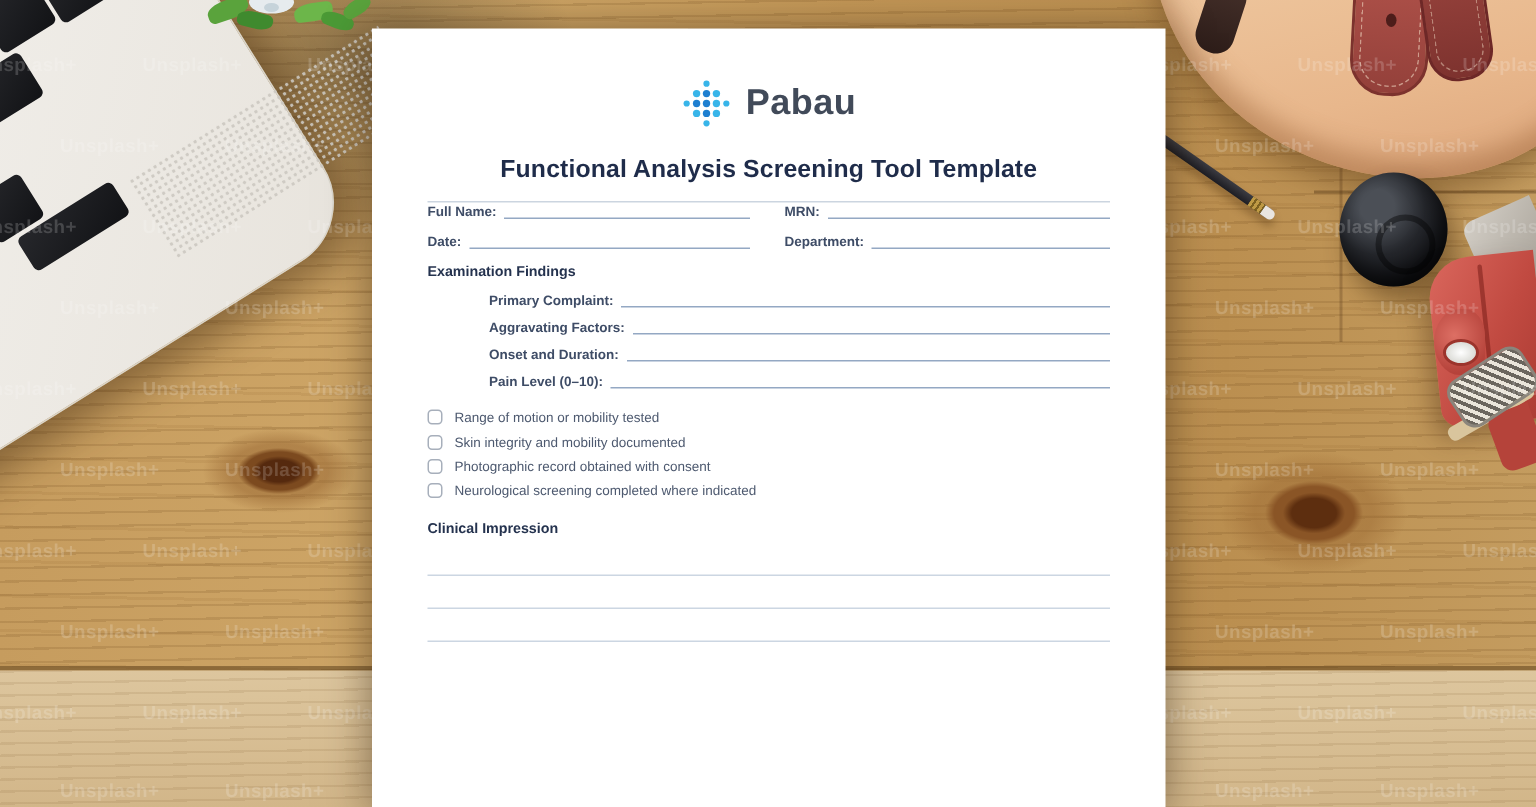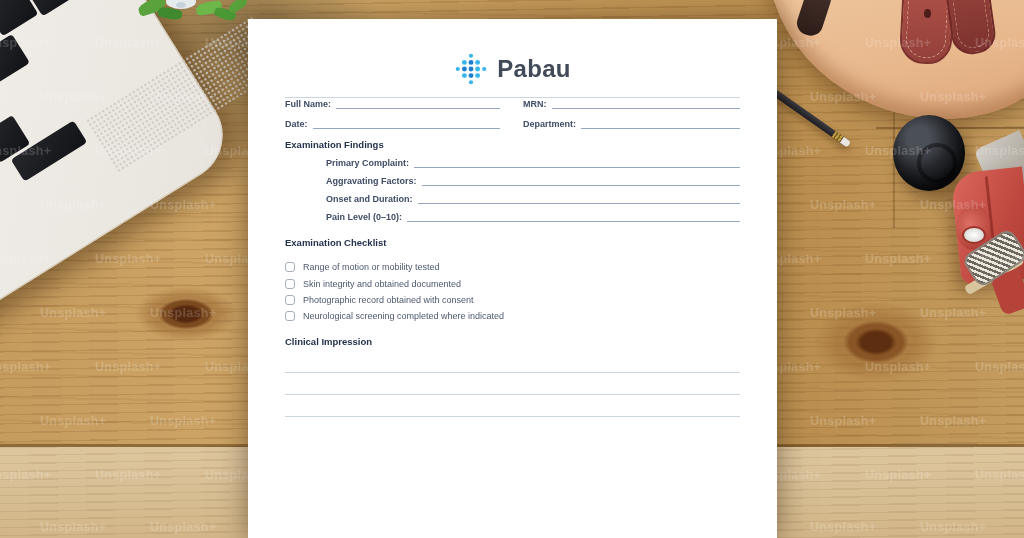--- a/index.html
+++ b/index.html
@@ -286,20 +286,21 @@
         <circle cx="32" cy="18" r="2.2" fill="#38b5e9"></circle>
         <circle cx="11" cy="25" r="2.6" fill="#38b5e9"></circle>
         <circle cx="18" cy="25" r="2.6" fill="#1e7fd0"></circle>
         <circle cx="25" cy="25" r="2.6" fill="#38b5e9"></circle>
         <circle cx="18" cy="32" r="2.2" fill="#38b5e9"></circle>
       </g>
     </svg>
     <span class="brand-name">Pabau</span>
   </div>
 
+  <div class="doc-title">Functional Analysis Screening Tool Template</div>
   <div class="divider"></div>
 
   <div class="pt-grid">
     <div class="field">
       <span>Full Name:</span>
       <span class="line"></span>
     </div>
     <div class="field">
       <span>MRN:</span>
       <span class="line"></span>
@@ -326,30 +327,29 @@
   </div>
   <div class="f-row">
     <span>Onset and Duration:</span>
     <span class="line"></span>
   </div>
   <div class="f-row">
     <span>Pain Level (0–10):</span>
     <span class="line"></span>
   </div>
 
-  <div class="sec-heading h-checklist">Examination Checklist</div>
 
   <div class="checklist">
     <div class="cl-item">
       <span class="cb"></span>
       <span class="cl-label">Range of motion or mobility tested</span>
     </div>
     <div class="cl-item">
       <span class="cb"></span>
-      <span class="cl-label">Skin integrity and obtained documented</span>
+      <span class="cl-label">Skin integrity and mobility documented</span>
     </div>
     <div class="cl-item">
       <span class="cb"></span>
       <span class="cl-label">Photographic record obtained with consent</span>
     </div>
     <div class="cl-item">
       <span class="cb"></span>
       <span class="cl-label">Neurological screening completed where indicated</span>
     </div>
   </div>

